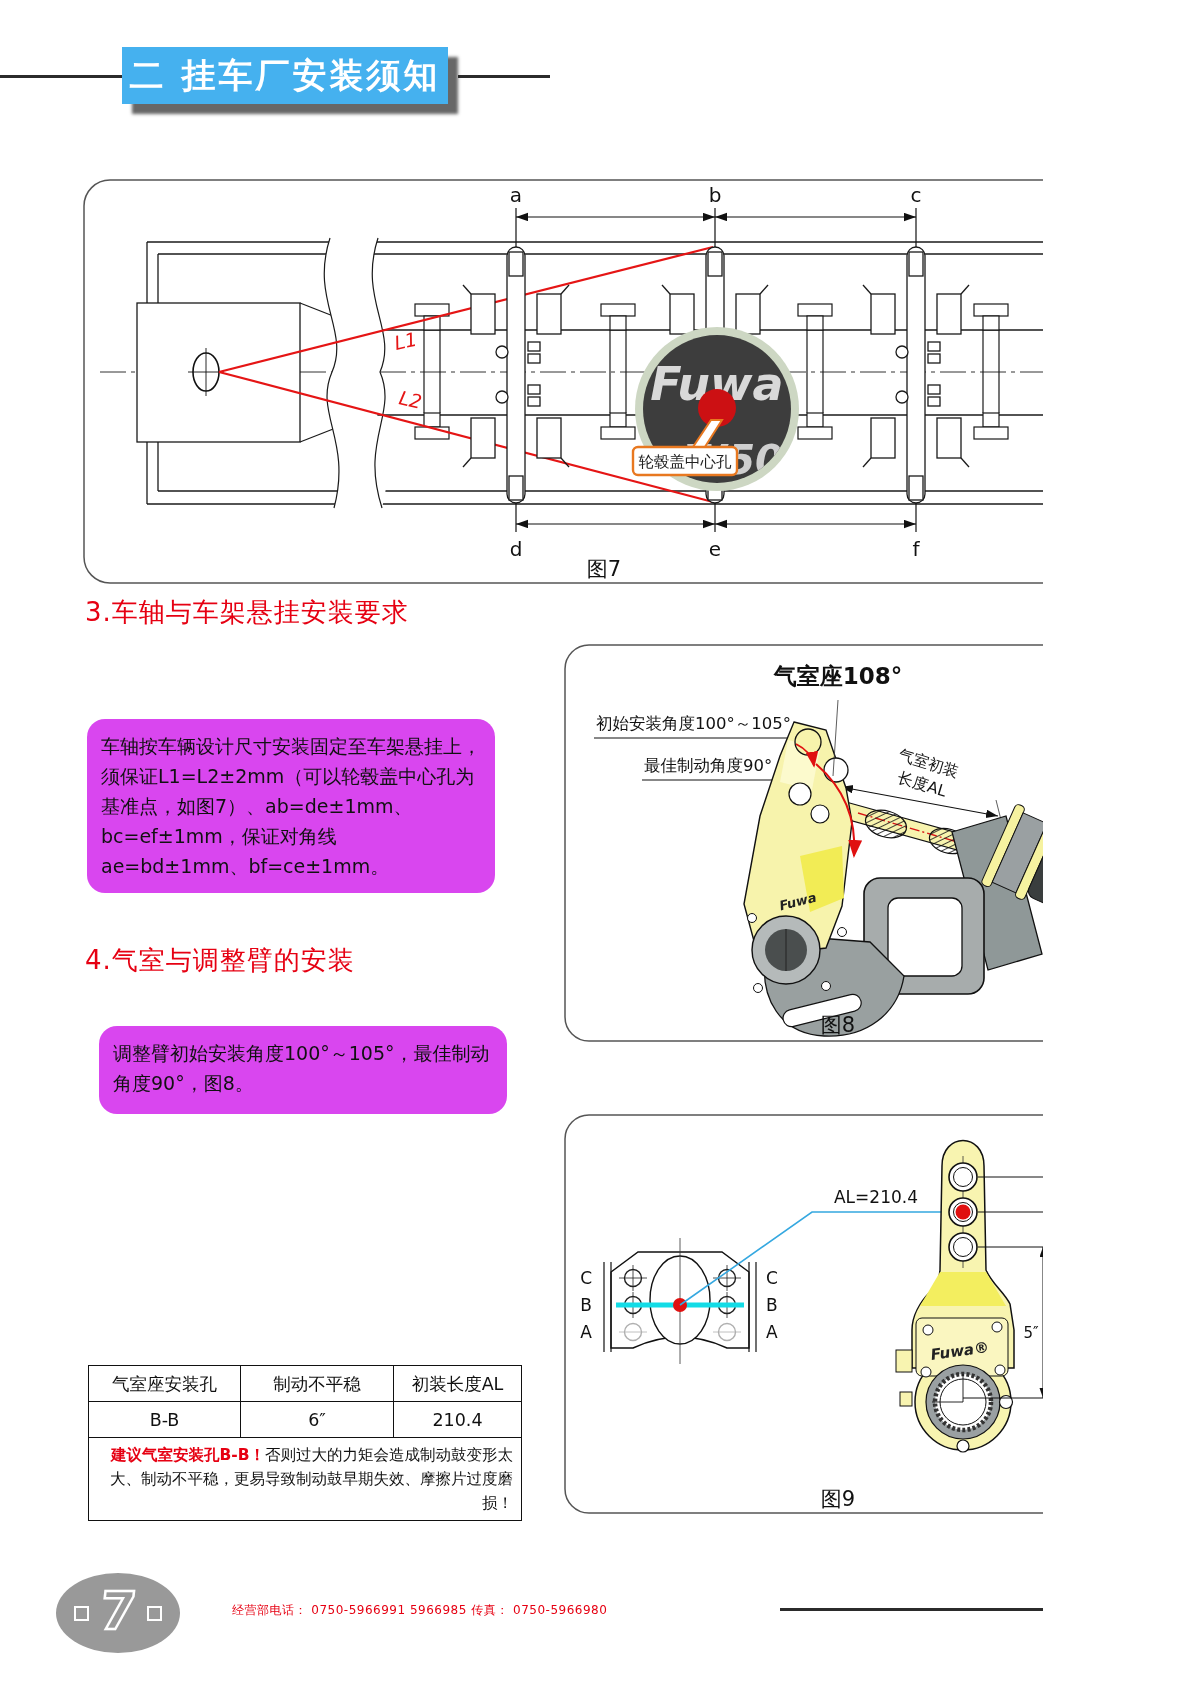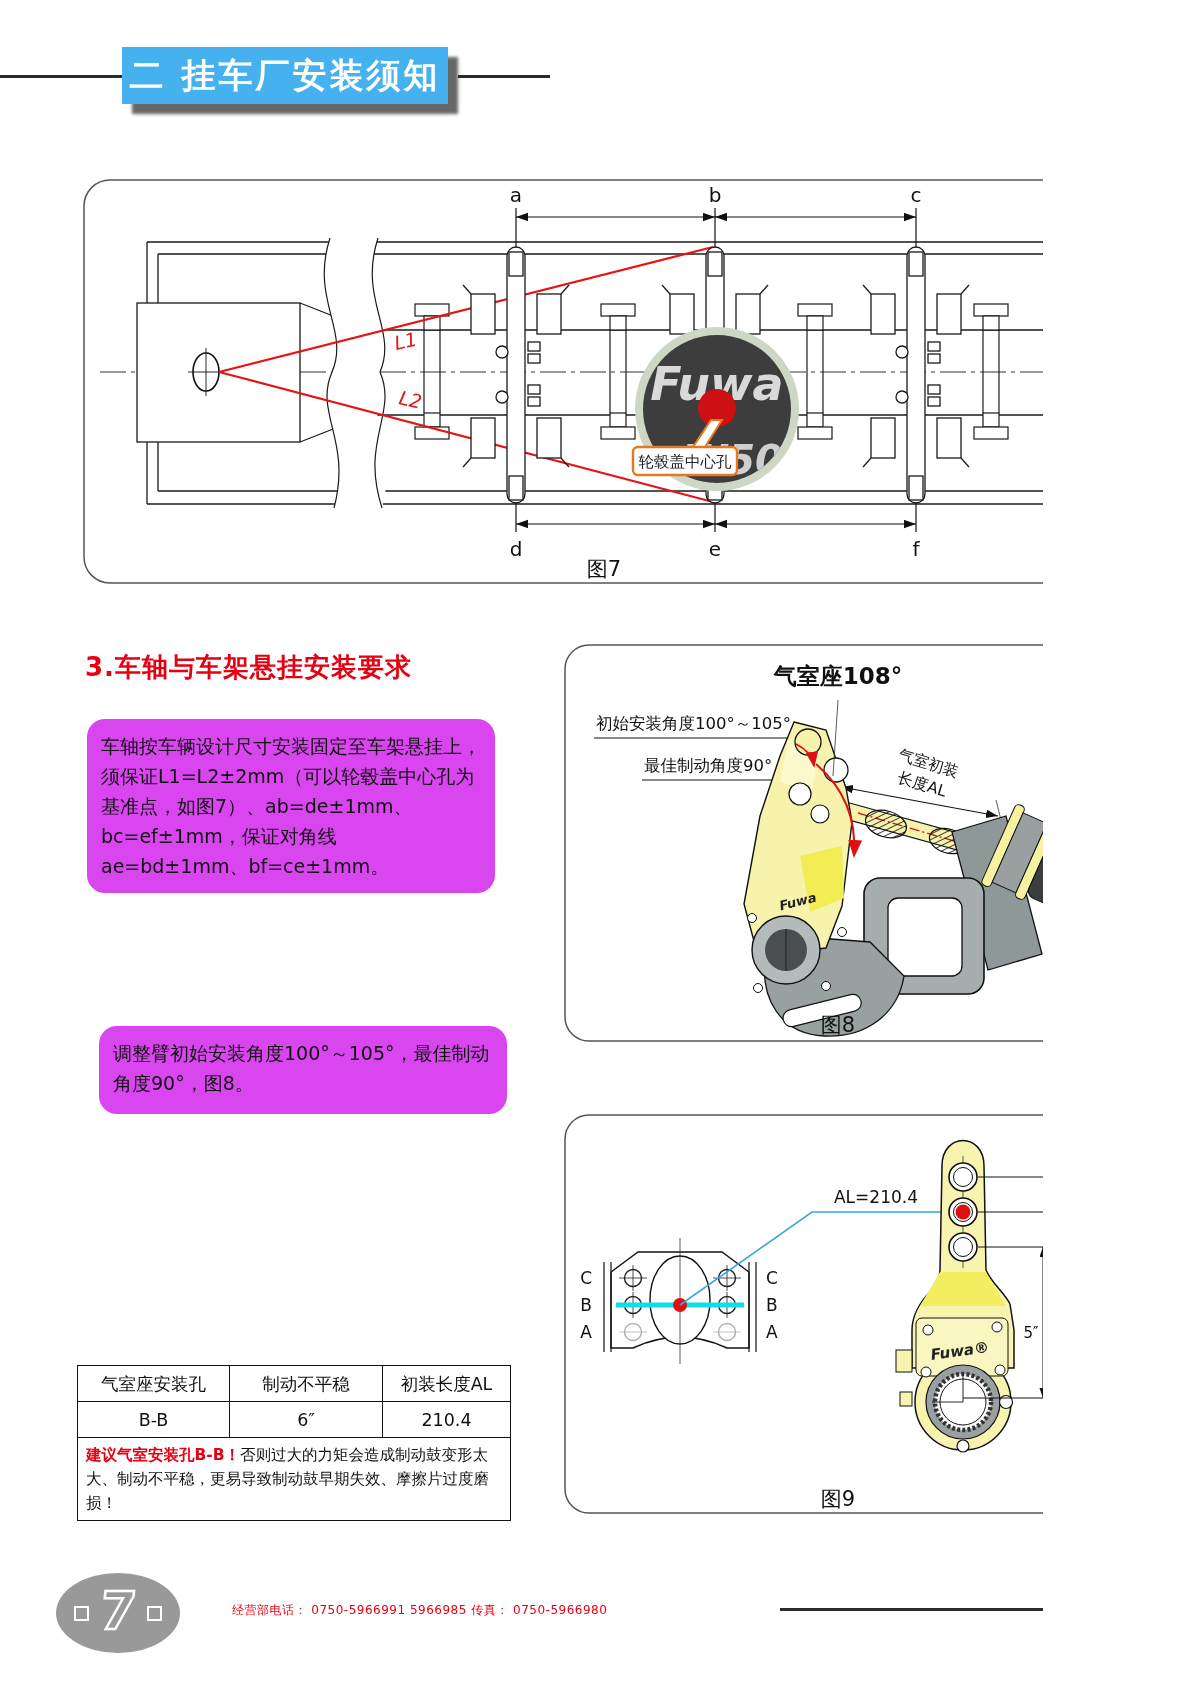--- a/index.html
+++ b/index.html
@@ -10,21 +10,21 @@
   .header-box{background:#45b1ef;color:#ffffff;text-align:center;
               box-shadow:10px 10px 3px rgba(45,45,45,.72);}
   .header-box span{display:block;font-size:34px;font-weight:bold;letter-spacing:3px;line-height:57px;}
   .h-red{color:#e60012;font-size:26px;letter-spacing:1px;font-weight:500;}
   .pink{background:#d946ef;border-radius:18px;font-size:19px;line-height:30px;
         padding:12px 14px;color:#111;overflow-wrap:anywhere;}
   table.spec{border-collapse:collapse;font-size:17.5px;color:#111;table-layout:fixed;}
   table.spec th,table.spec td{border:1.6px solid #111;text-align:center;font-weight:normal;}
   table.spec th{height:33px;}
   table.spec td{height:33px;}
-  table.spec td.note{font-size:15.5px;line-height:1.55;text-align:left;padding:5px 8px;height:auto;}
+  table.spec td.note{font-size:15.5px;line-height:1.55;text-align:right;padding:5px 8px;height:auto;}
   .note-red{color:#e60012;font-weight:bold;}
   .footer-badge{background:#999;border-radius:50%;}
   .badge-digit{position:absolute;left:0;right:0;top:8px;text-align:center;font-size:52px;font-weight:bold;
                color:transparent;-webkit-text-stroke:2.5px #fff;transform:skewX(-6deg);}
   .badge-sq{position:absolute;width:11px;height:11px;border:2.5px solid #fff;}
   .footer-contact{color:#e60012;font-size:12px;letter-spacing:.5px;white-space:nowrap;}
   svg text{font-family:"DejaVu Sans","Liberation Sans",sans-serif;}
 </style>
 </head>
 <body>
@@ -207,26 +207,27 @@
       </g>
       <circle cx="717" cy="408" r="19" fill="#cc1013"></circle>
       <polygon points="711,420 722,420 703,450 691,450" fill="#fff" stroke="#e87820" stroke-width="2"></polygon>
       <rect x="633" y="447" width="104" height="28" rx="5" fill="#fff" stroke="#e87820" stroke-width="2.4"></rect>
       <text x="685" y="467" font-size="15.5" text-anchor="middle" fill="#222">轮毂盖中心孔</text>
     </g>
 
     <text x="604" y="576" font-size="21" text-anchor="middle" fill="#111">图7</text>
   </svg>
 
-  <div class="abs h-red" style="left:85px;top:650px;font-weight:bold;">3.车轴与车架悬挂安装要求</div>
+  <div class="abs h-red" style="left:85px;top:595px;">3.车轴与车架悬挂安装要求</div>
   <div class="abs pink" style="left:87px;top:719px;width:380px;min-height:150px;">车轴按车辆设计尺寸安装固定至车架悬挂上，须保证L1=L2±2mm（可以轮毂盖中心孔为基准点，如图7）、ab=de±1mm、bc=ef±1mm，保证对角线ae=bd±1mm、bf=ce±1mm。</div>
 
+  <div class="abs h-red" style="left:85px;top:943px;">4.气室与调整臂的安装</div>
   <div class="abs pink" style="left:87px;top:1026px;width:380px;min-height:64px;margin-left:12px;">调整臂初始安装角度100°～105°，最佳制动角度90°，图8。</div>
 
-  <table class="spec abs" style="left:77px;top:1365px;width:424px;">
+  <table class="spec abs" style="left:88px;top:1365px;width:424px;">
     <tbody>
         <tr>
       <th style="width:149px;">气室座安装孔</th>
       <th style="width:150px;">制动不平稳</th>
       <th style="width:125px;">初装长度AL</th>
     </tr>
     <tr>
       <td>B-B</td>
       <td>6″</td>
       <td>210.4</td>

